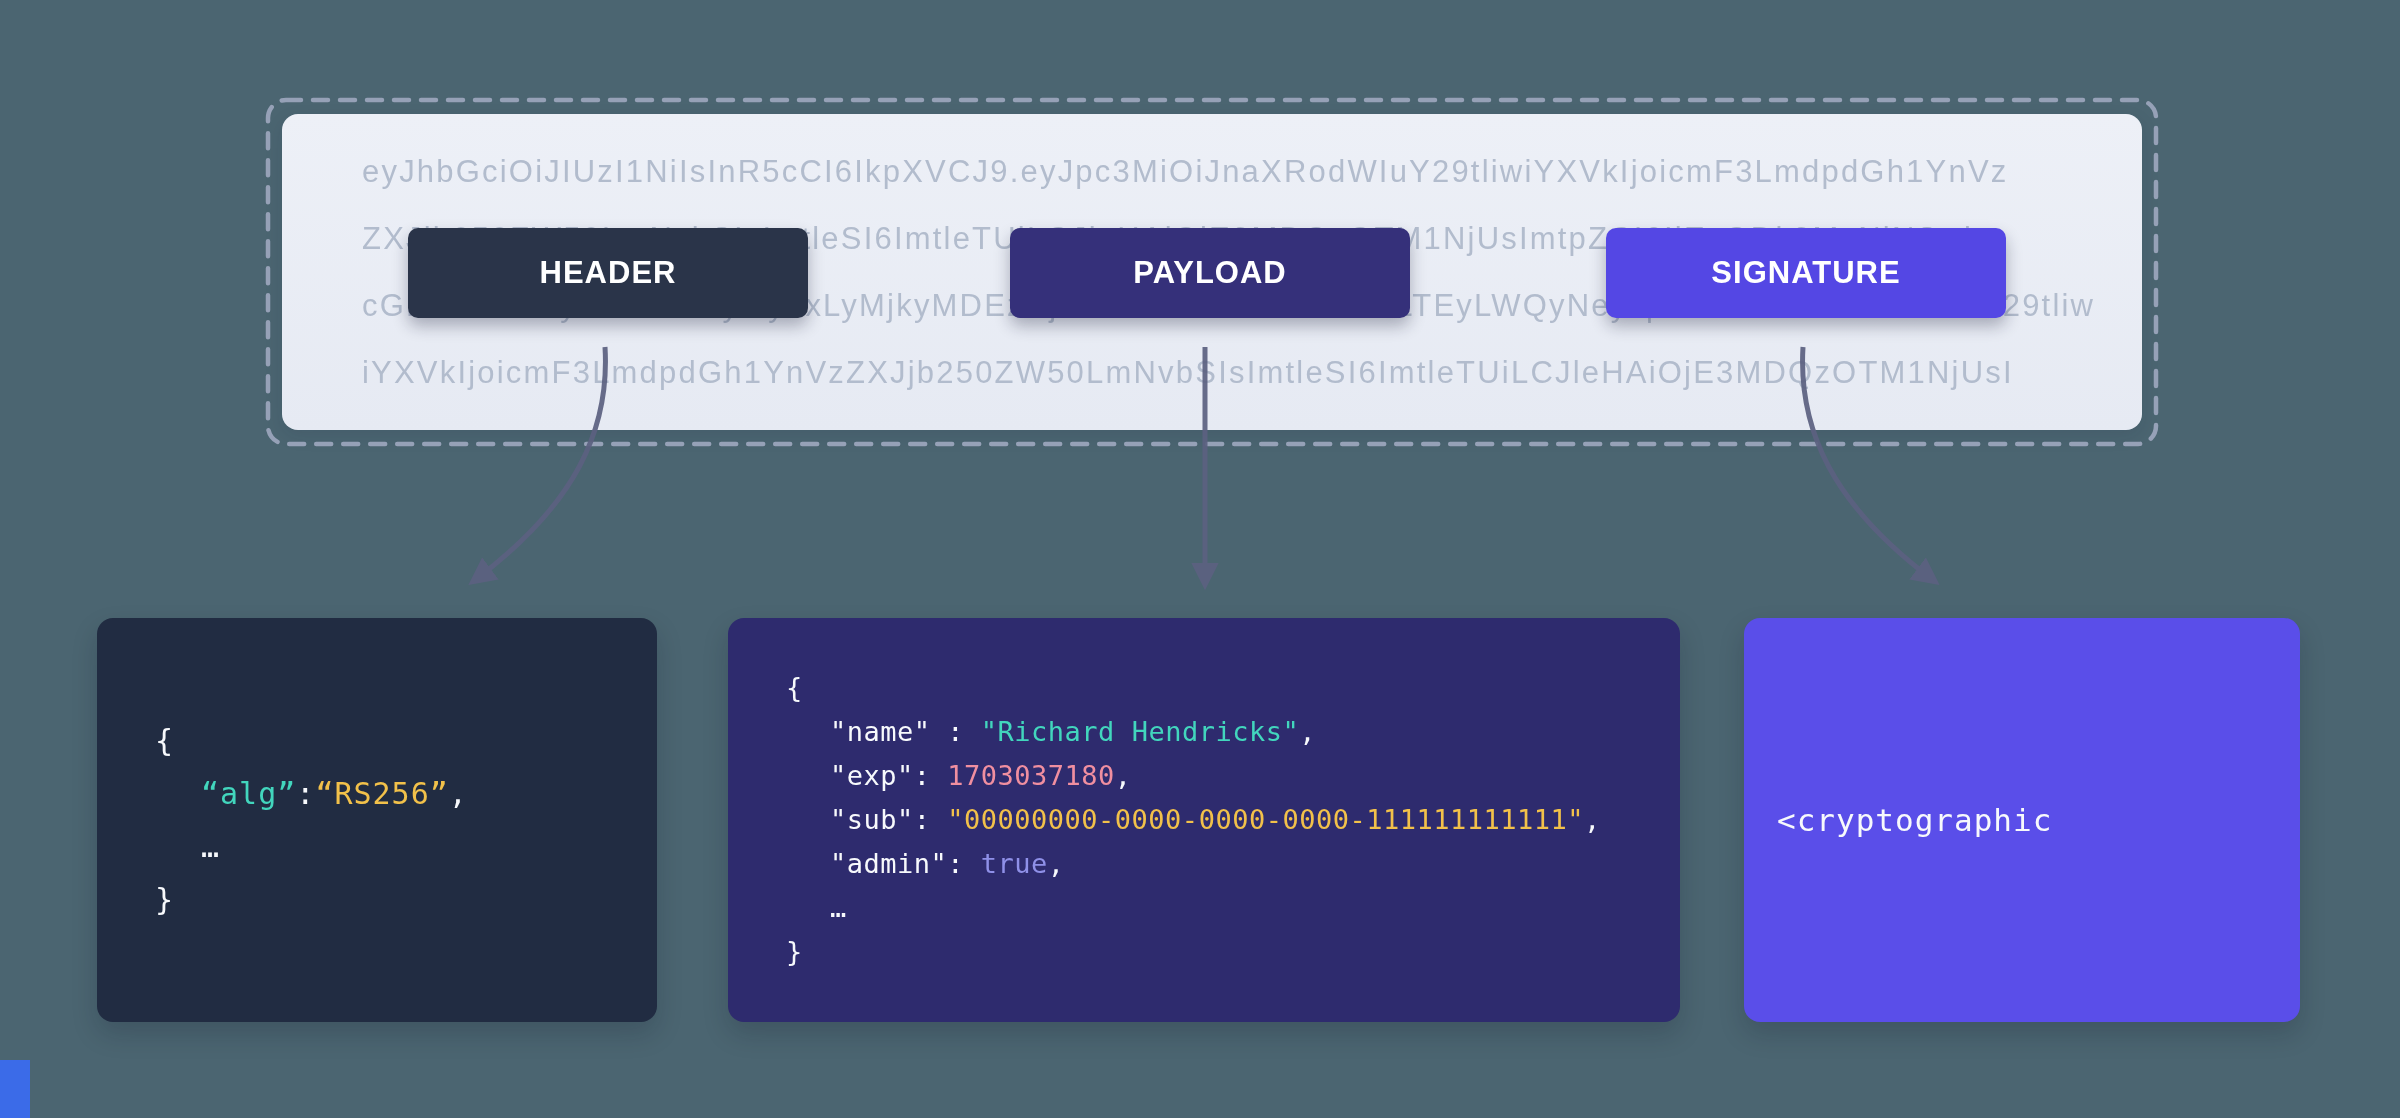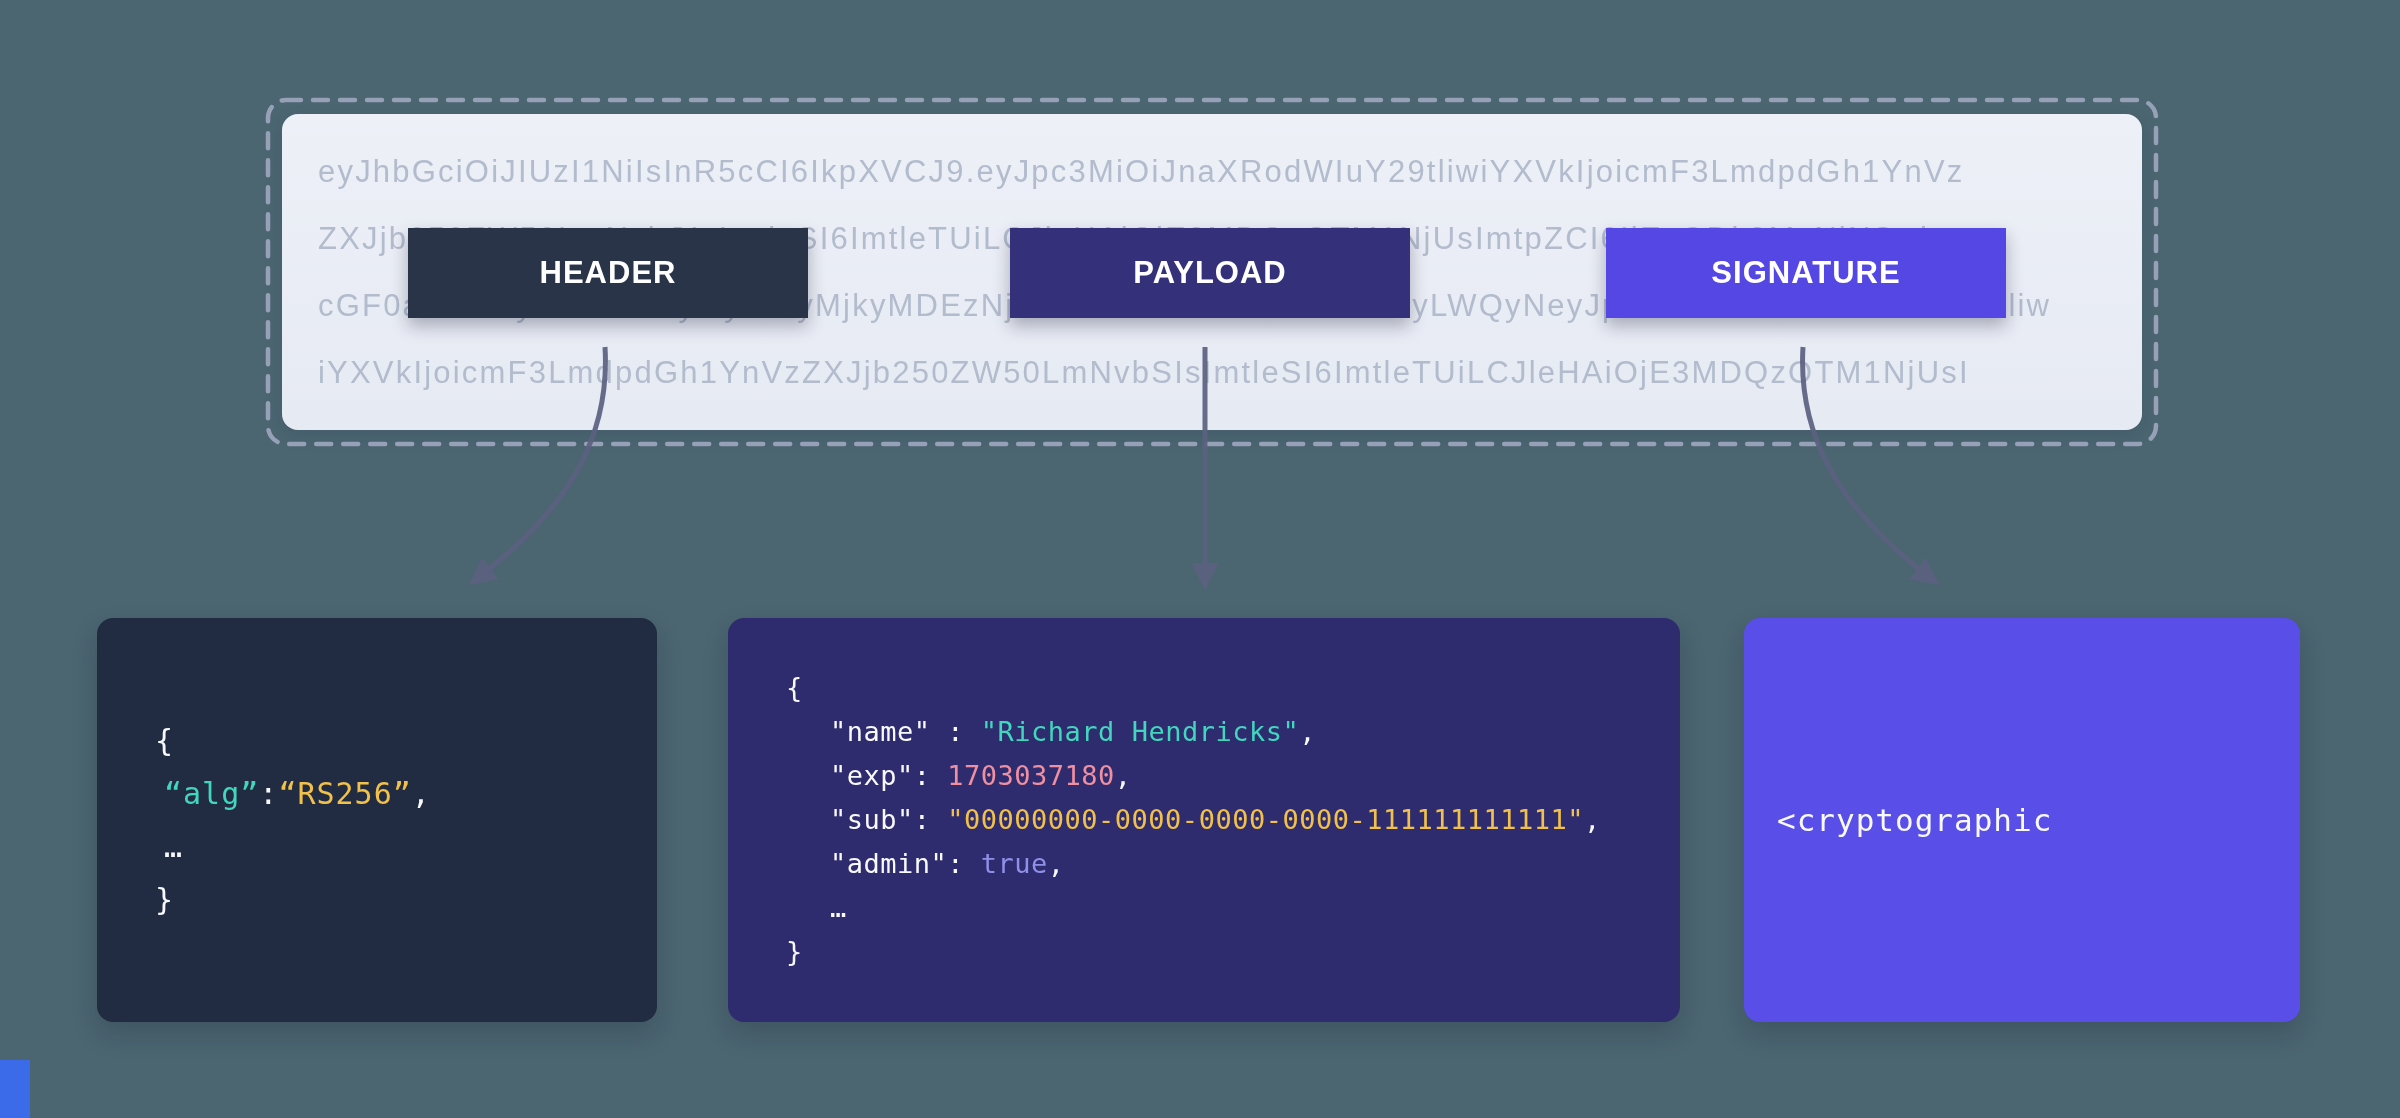--- a/index.html
+++ b/index.html
@@ -17,25 +17,26 @@
     border-radius:16px;z-index:1;overflow:hidden;
     box-shadow:0 6px 18px rgba(20,30,55,.10);
   }
   .token-line{
     white-space:nowrap;overflow:hidden;
     padding-left:36px;line-height:67px;height:67px;
     margin-top:0;
     font-size:31px;letter-spacing:2.2px;
     color:var(--token-text,#b2bccd);
     font-weight:500;
+    margin-left:44px;
   }
   .token-box .token-line:first-child{margin-top:24px;}
   
   .pill{
-    position:absolute;top:228px;width:400px;height:90px;border-radius:0;
+    position:absolute;top:228px;width:400px;height:90px;border-radius:10px;
     display:flex;align-items:center;justify-content:center;
     color:#fff;font-weight:bold;font-size:31px;letter-spacing:1px;
     z-index:3;box-shadow:0 8px 16px rgba(15,20,45,.30);
   }
   .pill-header{left:408px;background:var(--navy-btn,#2a3449);}
   .pill-payload{left:1010px;background:var(--indigo-btn,#35307a);}
   .pill-signature{left:1606px;background:var(--violet-btn,#5447e4);}
   
   .arrow-path{fill:none;stroke:var(--arrow,#5c6181);stroke-width:5;opacity:.92;}
   .arrow-head{fill:var(--arrow,#5c6181);}
@@ -44,21 +45,21 @@
     position:absolute;top:618px;height:404px;border-radius:16px;z-index:2;
     display:flex;flex-direction:column;justify-content:center;
     box-shadow:0 12px 26px rgba(10,15,35,.18);
     font-family:"DejaVu Sans Mono",monospace;color:var(--code-white,#f7f9fc);
   }
   .card-header{left:97px;width:560px;background:var(--navy-card,#212c42);}
   .card-payload{left:728px;width:952px;background:var(--indigo-card,#2e2b6e);}
   .card-signature{left:1744px;width:556px;background:var(--violet-card,#5a4ee9);}
   .code-line{white-space:pre;}
   .card-header .code-line{font-size:30px;line-height:53px;padding-left:58px;letter-spacing:1px;}
-  .card-header .code-line.indent{padding-left:67px;}
+  .card-header .code-line.indent{padding-left:104px;}
   .card-payload .code-line{font-size:27px;line-height:44px;padding-left:58px;letter-spacing:.5px;}
   .card-payload .code-line.indent{padding-left:102px;}
   .card-signature .code-line{font-size:31px;line-height:55px;padding-left:33px;letter-spacing:1px;}
   .tok-key{color:var(--teal,#42d6bd);}
   .tok-str-y{color:var(--yellow,#f2c14a);}
   .tok-str-t{color:var(--teal,#42d6bd);}
   .tok-num{color:var(--pink,#f08fa0);}
   .tok-bool{color:var(--periwinkle,#8f90e8);text-align:center;}
   
   .edge-strip{position:absolute;left:0;bottom:0;width:30px;height:58px;background:#3b6be8;z-index:5;}

